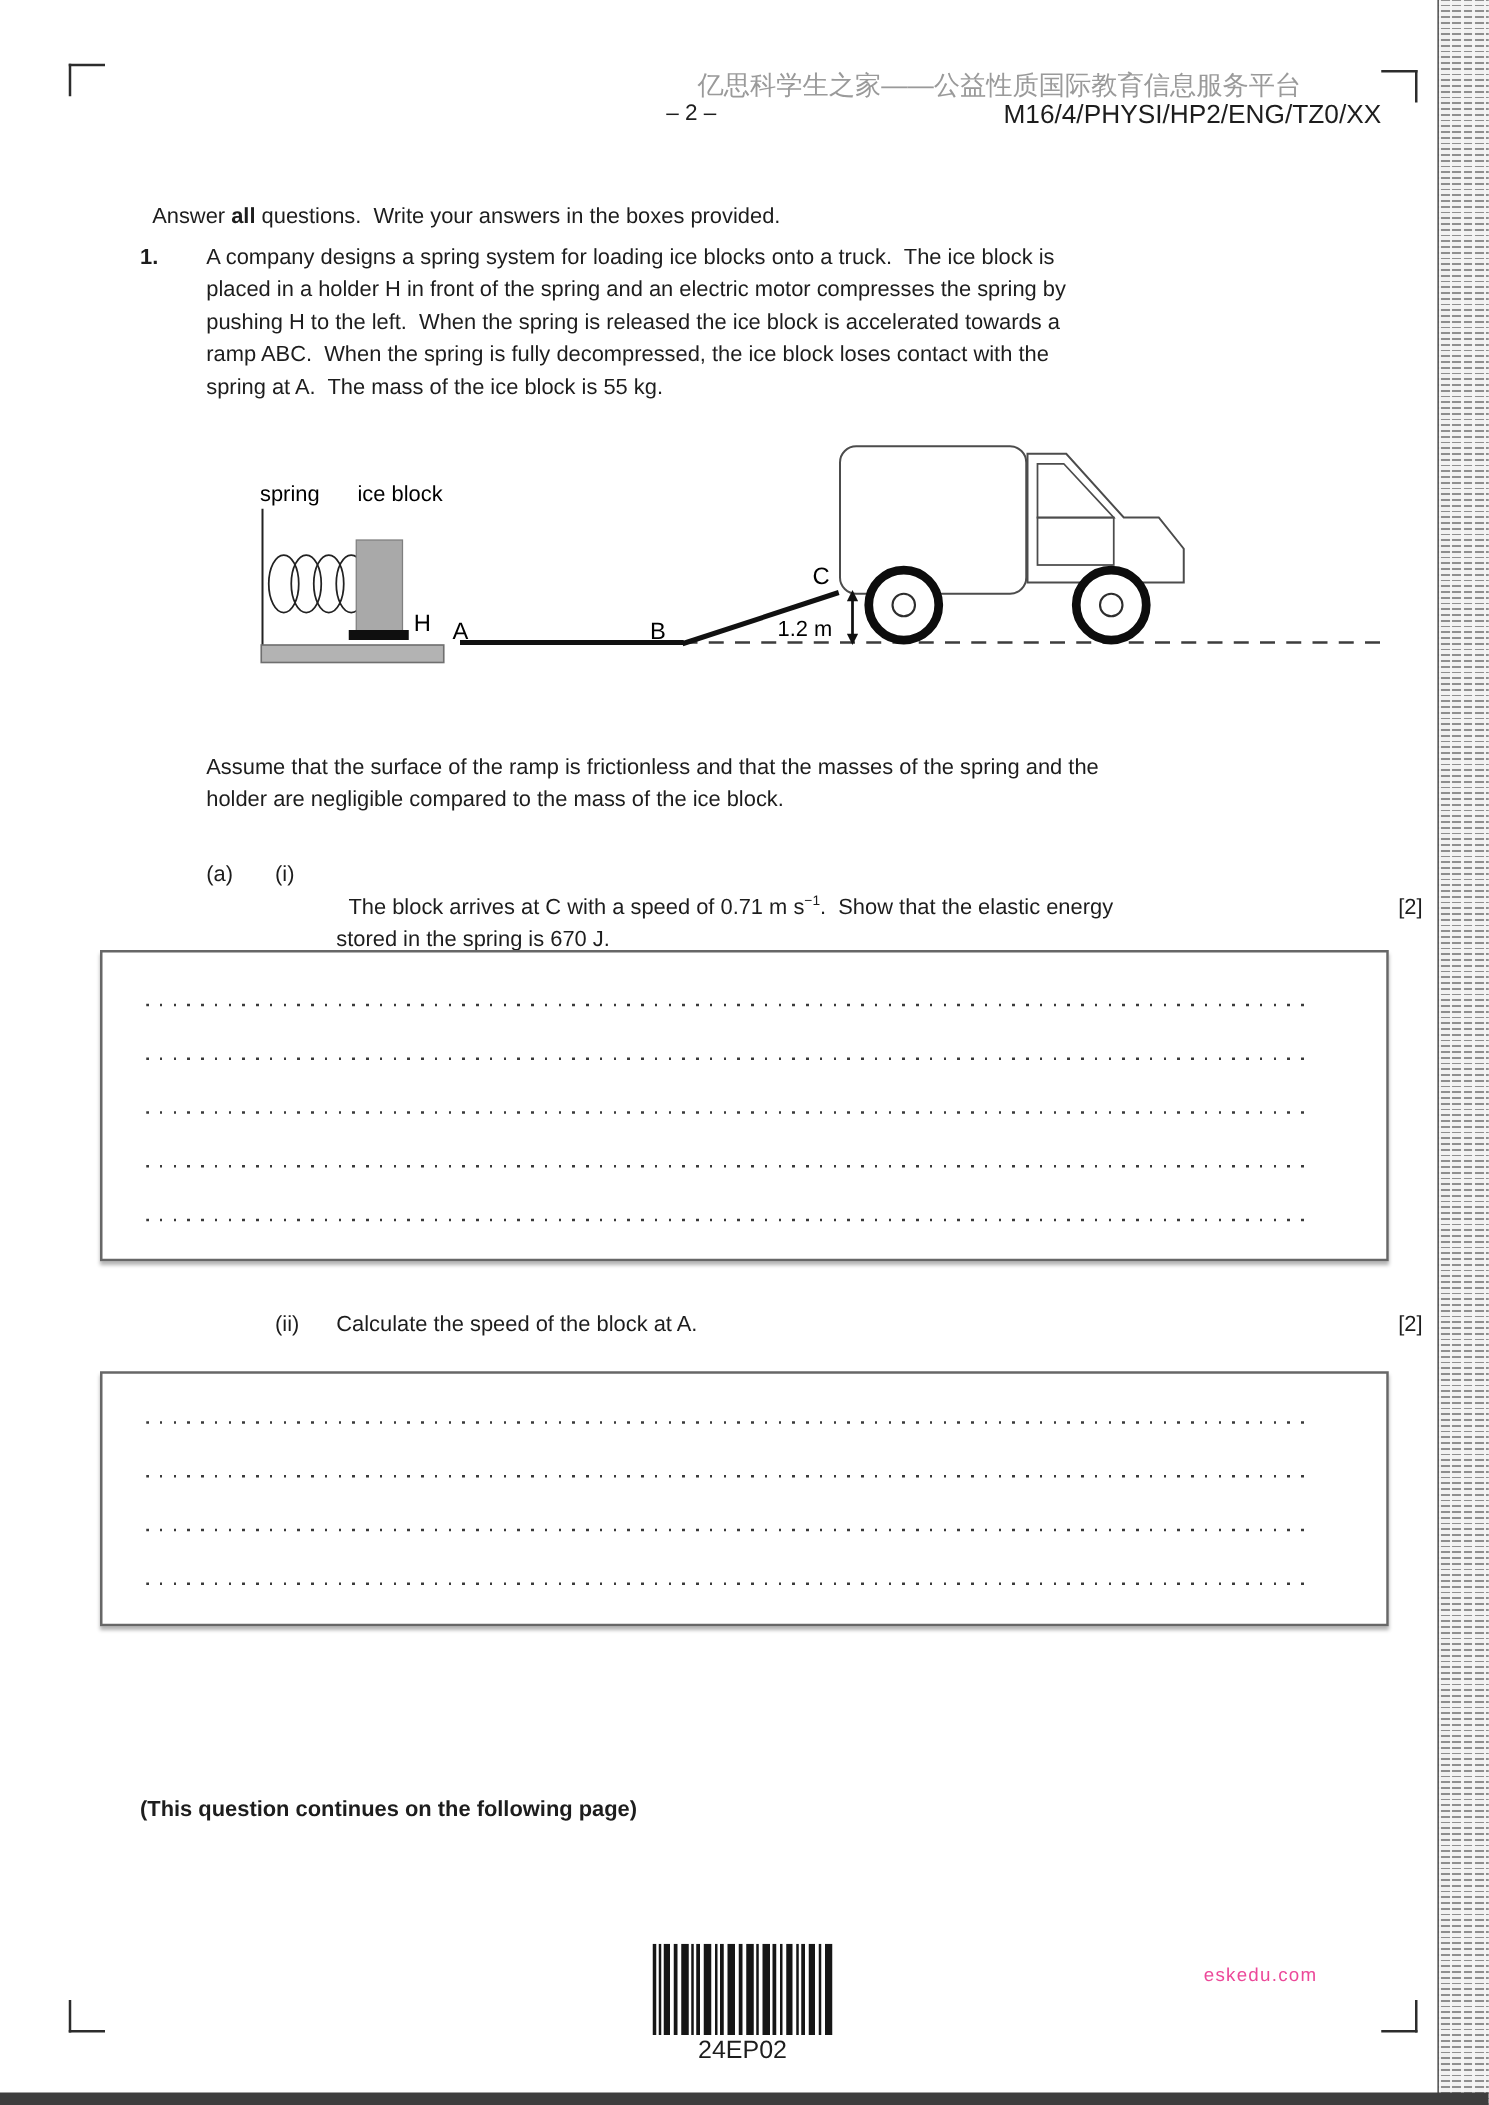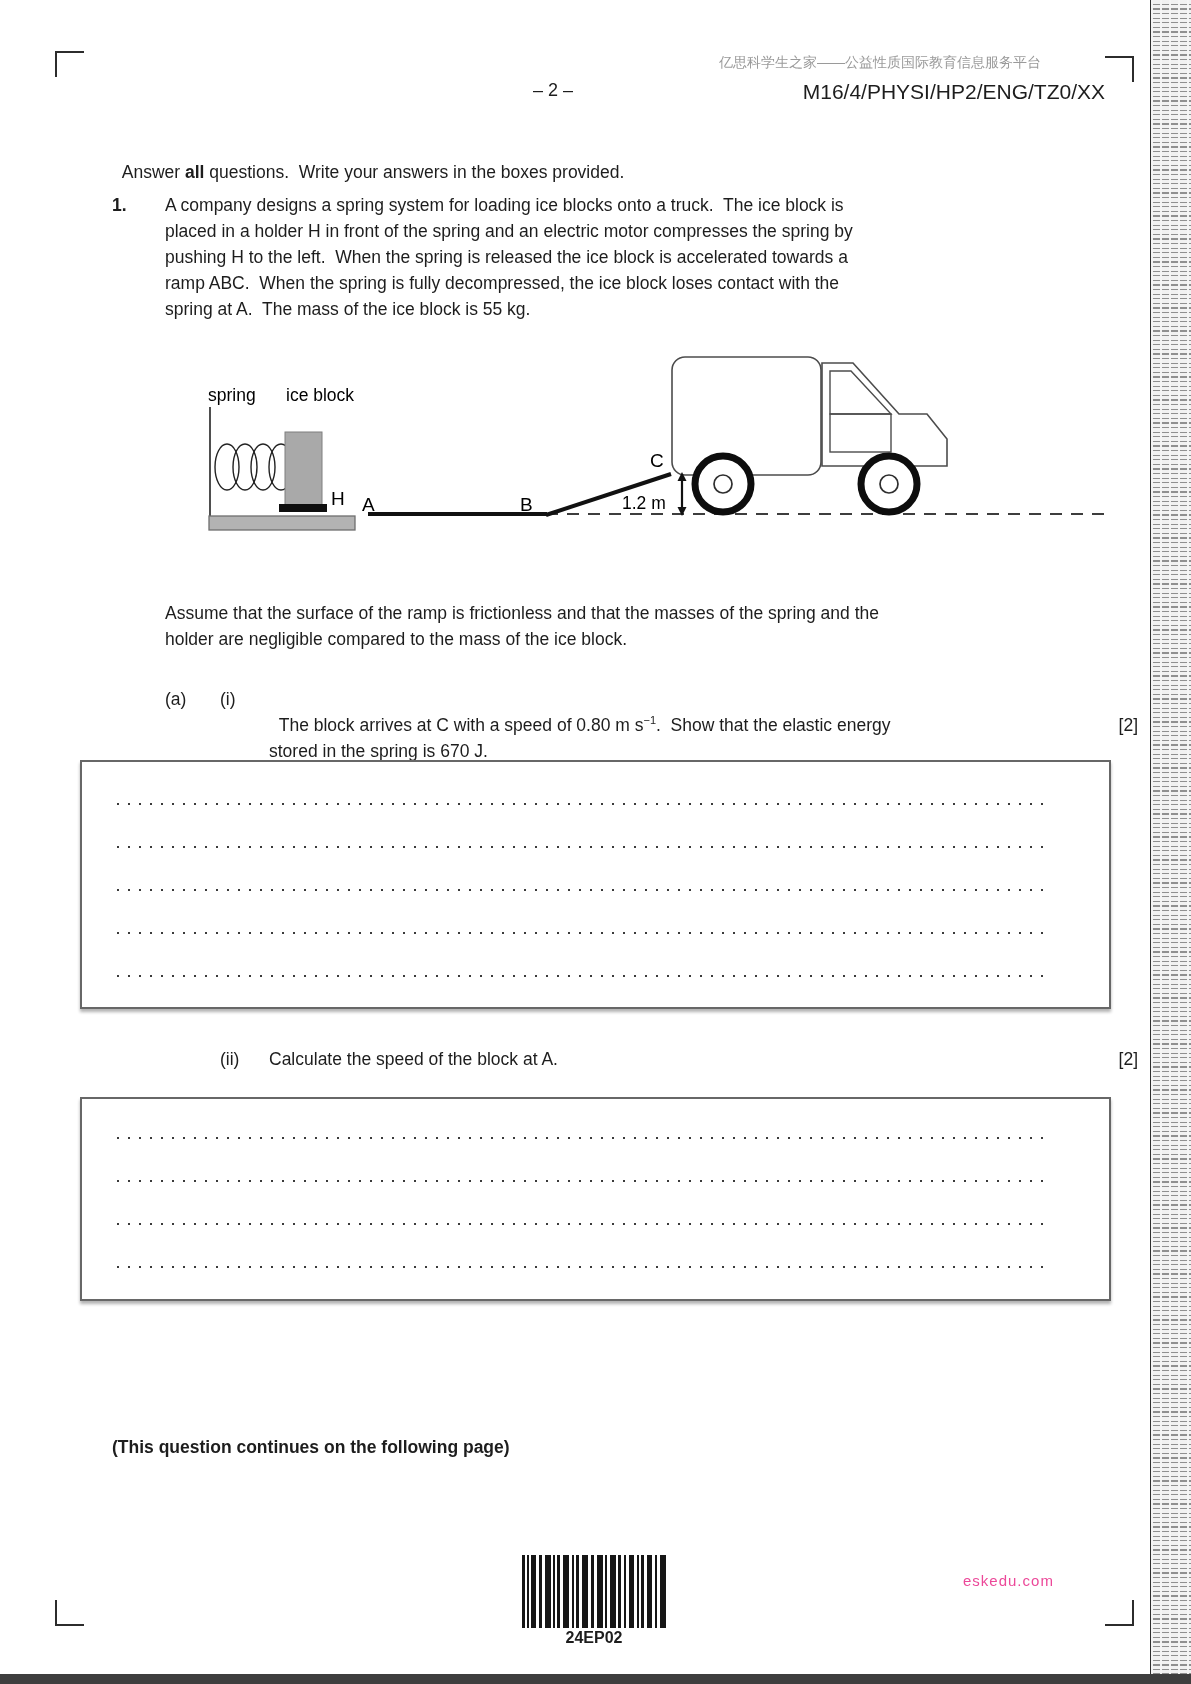--- a/index.html
+++ b/index.html
@@ -35,34 +35,34 @@
     box-shadow:0 3px 3px rgba(0,0,0,.3);
   }
   .dotline{
     position:absolute;left:35px;right:58px;height:3px;
     background-image:repeating-linear-gradient(90deg,#3a3a3a 0 2px,transparent 2px 11px);
     background-repeat:no-repeat;background-size:100% 2px;
   }
   .marks{left:1066px;width:40px;text-align:right;}
   sup{font-size:11px;line-height:0;}
   .bold{font-weight:bold;}
-  .bc-label{text-align:center;font-size:16px;font-weight:bold;}
+  .bc-label{text-align:center;font-size:20px;}
 </style>
 </head>
 <body>
 
 <div class="abs band"></div>
 <div class="abs bottom-strip"></div>
 
 <div class="mark tl" style="left:55px;top:51px;"></div>
 <div class="mark tr" style="left:1105px;top:56px;"></div>
 <div class="mark bl" style="left:55px;top:1600px;"></div>
 <div class="mark br" style="left:1105px;top:1600px;"></div>
 
-<div class="abs small-gray" style="right:150px;top:54px;font-size:14px;">亿思科学生之家——公益性质国际教育信息服务平台</div>
+<div class="abs small-gray" style="right:150px;top:54px;font-size:21px;">亿思科学生之家——公益性质国际教育信息服务平台</div>
 <div class="abs" style="left:533px;top:80px;font-size:18px;">– 2 –</div>
 <div class="abs" style="right:86px;top:80px;font-size:21px;">M16/4/PHYSI/HP2/ENG/TZ0/XX</div>
 
 <div class="abs t pre" style="left:80px;top:133px;">
   <span>Answer </span><b class="bold">all</b><span> questions.  Write your answers in the boxes provided.</span>
 </div>
 
 <div class="abs t" style="left:80px;top:192px;font-weight:bold;">1.</div>
 <div class="abs t pre" style="left:133px;top:192px;width:915px;">A company designs a spring system for loading ice blocks onto a truck.  The ice block is
 placed in a holder H in front of the spring and an electric motor compresses the spring by
@@ -114,21 +114,21 @@
   </g>
   <text x="622" y="509" font-size="17.5">1.2 m</text>
 </svg>
 
 <div class="abs t pre" style="left:133px;top:600px;width:915px;">Assume that the surface of the ramp is frictionless and that the masses of the spring and the
 holder are negligible compared to the mass of the ice block.</div>
 
 <div class="abs t" style="left:133px;top:686px;">(a)</div>
 <div class="abs t" style="left:188px;top:686px;">(i)</div>
 <div class="abs t pre" style="left:237px;top:686px;width:800px;">
-  <span>The block arrives at C with a speed of 0.80 m s</span><sup>−1</sup><span class="pre">.  Show that the elastic energy
+  <span>The block arrives at C with a speed of 0.71 m s</span><sup>−1</sup><span class="pre">.  Show that the elastic energy
 stored in the spring is 670 J.</span>
 </div>
 <div class="abs t marks" style="top:712px;">[2]</div>
 
 <div class="abs ansbox" style="top:760px;height:245px;">
   <div class="dotline" style="top:41px;"></div>
   <div class="dotline" style="top:84px;"></div>
   <div class="dotline" style="top:127px;"></div>
   <div class="dotline" style="top:170px;"></div>
   <div class="dotline" style="top:213px;"></div>

